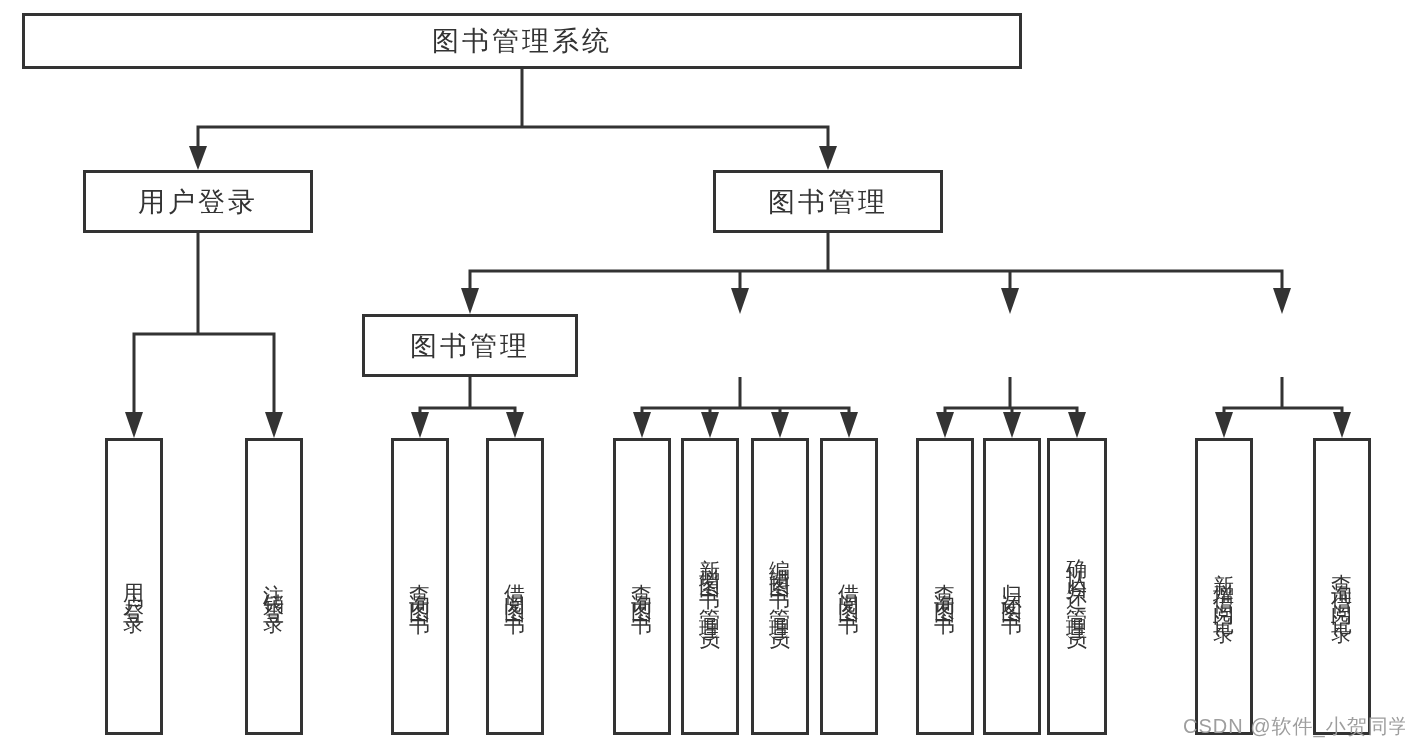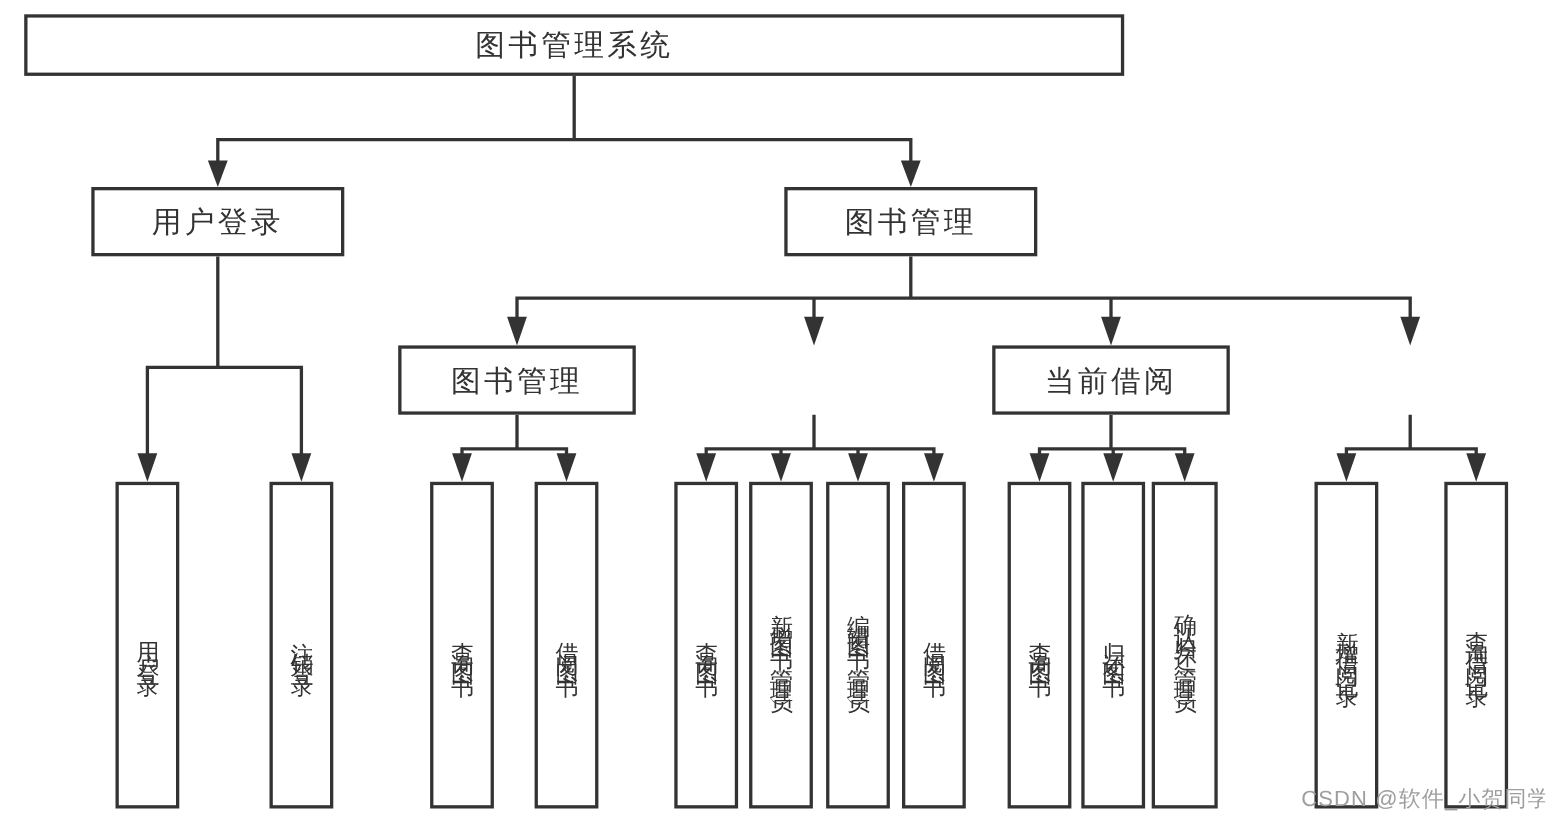--- a/index.html
+++ b/index.html
@@ -74,23 +74,20 @@
   <div class="box" style="left:83px;top:170px;width:230px;height:63px">
     <span class="hlabel">用户登录</span>
   </div>
   <div class="box" style="left:713px;top:170px;width:230px;height:63px">
     <span class="hlabel">图书管理</span>
   </div>
 
   <div class="box" style="left:362px;top:314px;width:216px;height:63px">
     <span class="hlabel">图书管理</span>
   </div>
-  <div class="box" style="left:902px;top:314px;width:216px;height:63px">
-    <span class="hlabel">当前借阅</span>
-  </div>
 
   <div class="box" style="left:105px;top:438px;width:58px;height:297px">
     <span class="vtext">用户登录</span>
   </div>
   <div class="box" style="left:245px;top:438px;width:58px;height:297px">
     <span class="vtext">注销登录</span>
   </div>
 
   <div class="box" style="left:391px;top:438px;width:58px;height:297px">
     <span class="vtext">查询图书</span>

